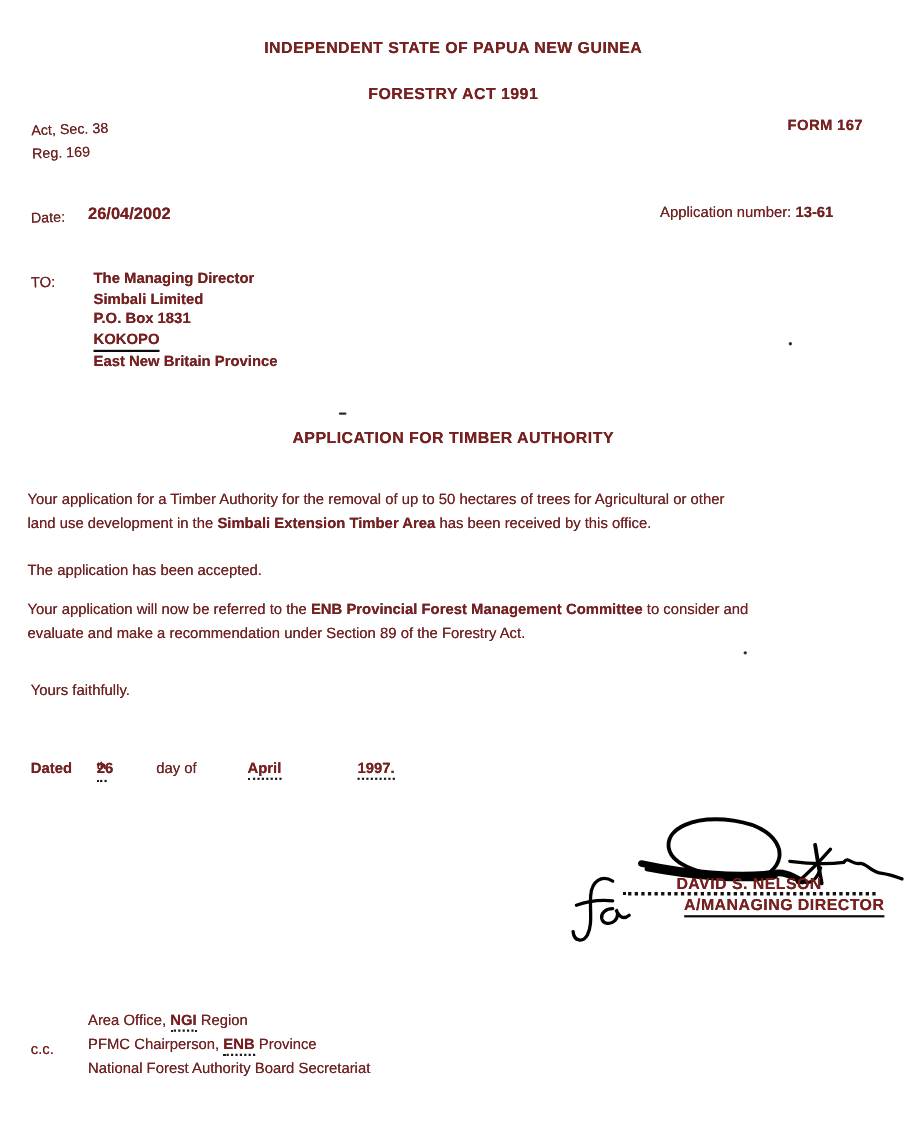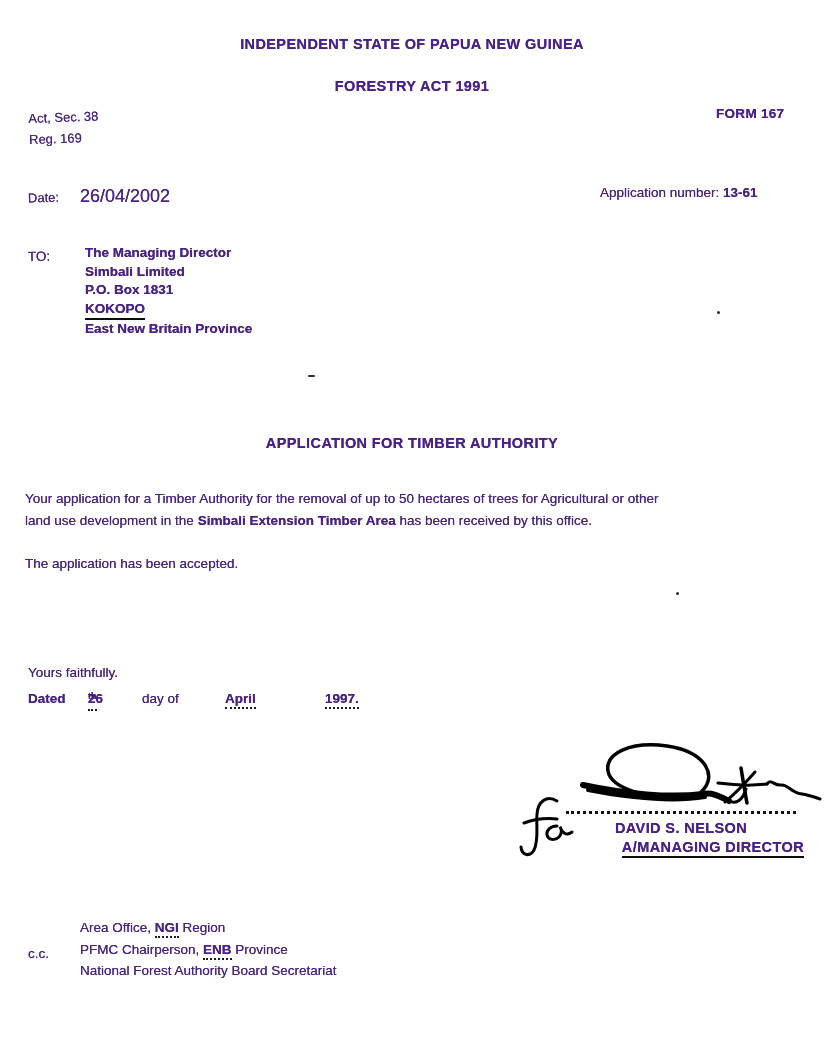--- a/index.html
+++ b/index.html
@@ -4,35 +4,35 @@
 <style>
   * { margin: 0; padding: 0; box-sizing: border-box; }
   html, body { background: #ffffff; }
   .page {
     position: relative;
     width: 824px;
     height: 1037px;
     background: #ffffff;
     overflow: hidden;
     font-family: "Liberation Sans", sans-serif;
-    color: #4c1d95;
+    color: #7f1d1d;
     text-shadow: 0 0 0.6px rgba(0,0,0,0.75);
   }
   .abs { position: absolute; }
   .center-line { left: 0; width: 824px; text-align: center; }
   .hdr { font-weight: bold; font-size: 14.5px; letter-spacing: 0.4px; }
   .small-ref { font-size: 13px; line-height: 21px; transform: rotate(-2deg); transform-origin: left top; }
   .form-no { font-size: 13.5px; font-weight: 600; letter-spacing: 0.3px; }
   .meta-label { font-size: 13px; }
-  .meta-value { font-size: 18px; font-weight: normal; }
+  .meta-value { font-size: 15px; font-weight: bold; }
   .to-label { font-size: 13.5px; transform: rotate(-1.5deg); }
   .addr { font-size: 13.5px; font-weight: bold; line-height: 18.5px; }
   .addr .u-solid { display: inline-block; border-bottom: 2px solid #0b0b0b; padding-bottom: 0px; }
   .title { font-weight: bold; font-size: 14.5px; letter-spacing: 0.4px; }
-  .body-text { font-size: 13.5px; line-height: 21.5px; margin-top: 45px; }
+  .body-text { font-size: 13.5px; line-height: 21.5px; }
   .b { font-weight: bold; }
   .dated-row span { position: absolute; font-size: 13.5px; white-space: nowrap; }
   .u-dot { border-bottom: 2px dotted #1a1a1a; padding-bottom: 1px; }
   .sig-dotline { border-bottom: 3px dotted #111; }
   .sig-name { font-size: 14.5px; font-weight: bold; letter-spacing: 0.4px; text-align: center; }
   .sig-title { font-size: 14.5px; font-weight: bold; letter-spacing: 0.4px; text-align: right; margin-top: 3px; }
   .sig-title .u-solid2 { display: inline-block; border-bottom: 2.5px solid #0b0b0b; padding-bottom: 1px; }
   .cc { font-size: 13.5px; line-height: 21.5px; }
   .speck { position: absolute; background: #2c2c2c; border-radius: 50%; }
   svg { display: block; }
@@ -62,29 +62,33 @@
 
   <div class="abs to-label" style="left: 28px; top: 249px;">TO:</div>
   <div class="abs addr" style="left: 85px; top: 244px;">
     <div>The Managing Director</div>
     <div>Simbali Limited</div>
     <div>P.O. Box 1831</div>
     <div><span class="u-solid">KOKOPO</span></div>
     <div>East New Britain Province</div>
   </div>
 
-  <div class="abs center-line title" style="top: 391px; margin-top: 44px;">APPLICATION FOR TIMBER AUTHORITY</div>
+  <div class="abs center-line title" style="top: 391px;">APPLICATION FOR TIMBER AUTHORITY</div>
 
   <div class="abs body-text" style="left: 25px; top: 443px; width: 790px;">
     <div>Your application for a Timber Authority for the removal of up to 50 hectares of trees for Agricultural or other</div>
     <div><span>land use development in the </span><span class="b">Simbali Extension Timber Area</span><span> has been received by this office.</span></div>
   </div>
 
   <div class="abs body-text" style="left: 25px; top: 508px; width: 790px;">The application has been accepted.</div>
 
+  <div class="abs body-text" style="left: 25px; top: 543px; width: 795px;">
+    <div><span>Your application will now be referred to the </span><span class="b">ENB Provincial Forest Management Committee</span><span> to consider and</span></div>
+    <div>evaluate and make a recommendation under Section 89 of the Forestry Act.</div>
+  </div>
 
   <div class="abs body-text" style="left: 28px; top: 617px;">Yours faithfully.</div>
 
   <div class="abs dated-row" style="left: 0; top: 691px; height: 24px; width: 824px;">
     <span style="left: 28px; font-weight: 600;">Dated</span>
     <span style="left: 88px;" class="b">
         <span class="u-dot"><span>26</span><sup style="font-size: 9px;">th</sup></span>
       </span>
     <span style="left: 142px;">day of</span>
     <span style="left: 225px;" class="b">
@@ -110,21 +114,21 @@
 
   <svg class="abs" style="left: 515px; top: 793px;" width="70" height="70" viewBox="0 0 70 70" aria-hidden="true">
     <g fill="none" stroke="#000" stroke-linecap="round" stroke-width="3">
       <path d="M 42 8 C 32 2, 23 8, 22 21 C 21 35, 24 47, 19 57 C 15 64, 7 63, 6 54"></path>
       <path d="M 9 30 C 20 26, 32 25, 42 26"></path>
       <path d="M 42 33 C 36 33, 31 37, 32 42 C 33 47, 40 48, 44 44 C 47 41, 47 36, 45 34 C 47 39, 51 44, 57 39"></path>
     </g>
   </svg>
 
   <div class="abs sig-dotline" style="left: 566px; top: 800px; width: 230px; height: 14px;"></div>
-  <div class="abs" style="left: 558px; top: 820px; width: 246px;">
+  <div class="abs" style="left: 558px; top: 796px; width: 246px;">
     <div class="sig-name">DAVID S. NELSON</div>
     <div class="sig-title"><span class="u-solid2">A/MANAGING DIRECTOR</span></div>
   </div>
 
   <div class="abs cc" style="left: 28px; top: 943px;">c.c.</div>
   <div class="abs cc" style="left: 80px; top: 917px;">
     <div><span>Area Office,  </span><span class="b u-dot">NGI</span><span>  Region</span></div>
     <div><span>PFMC Chairperson,  </span><span class="b u-dot">ENB</span><span>  Province</span></div>
     <div>National Forest Authority Board Secretariat</div>
   </div>

